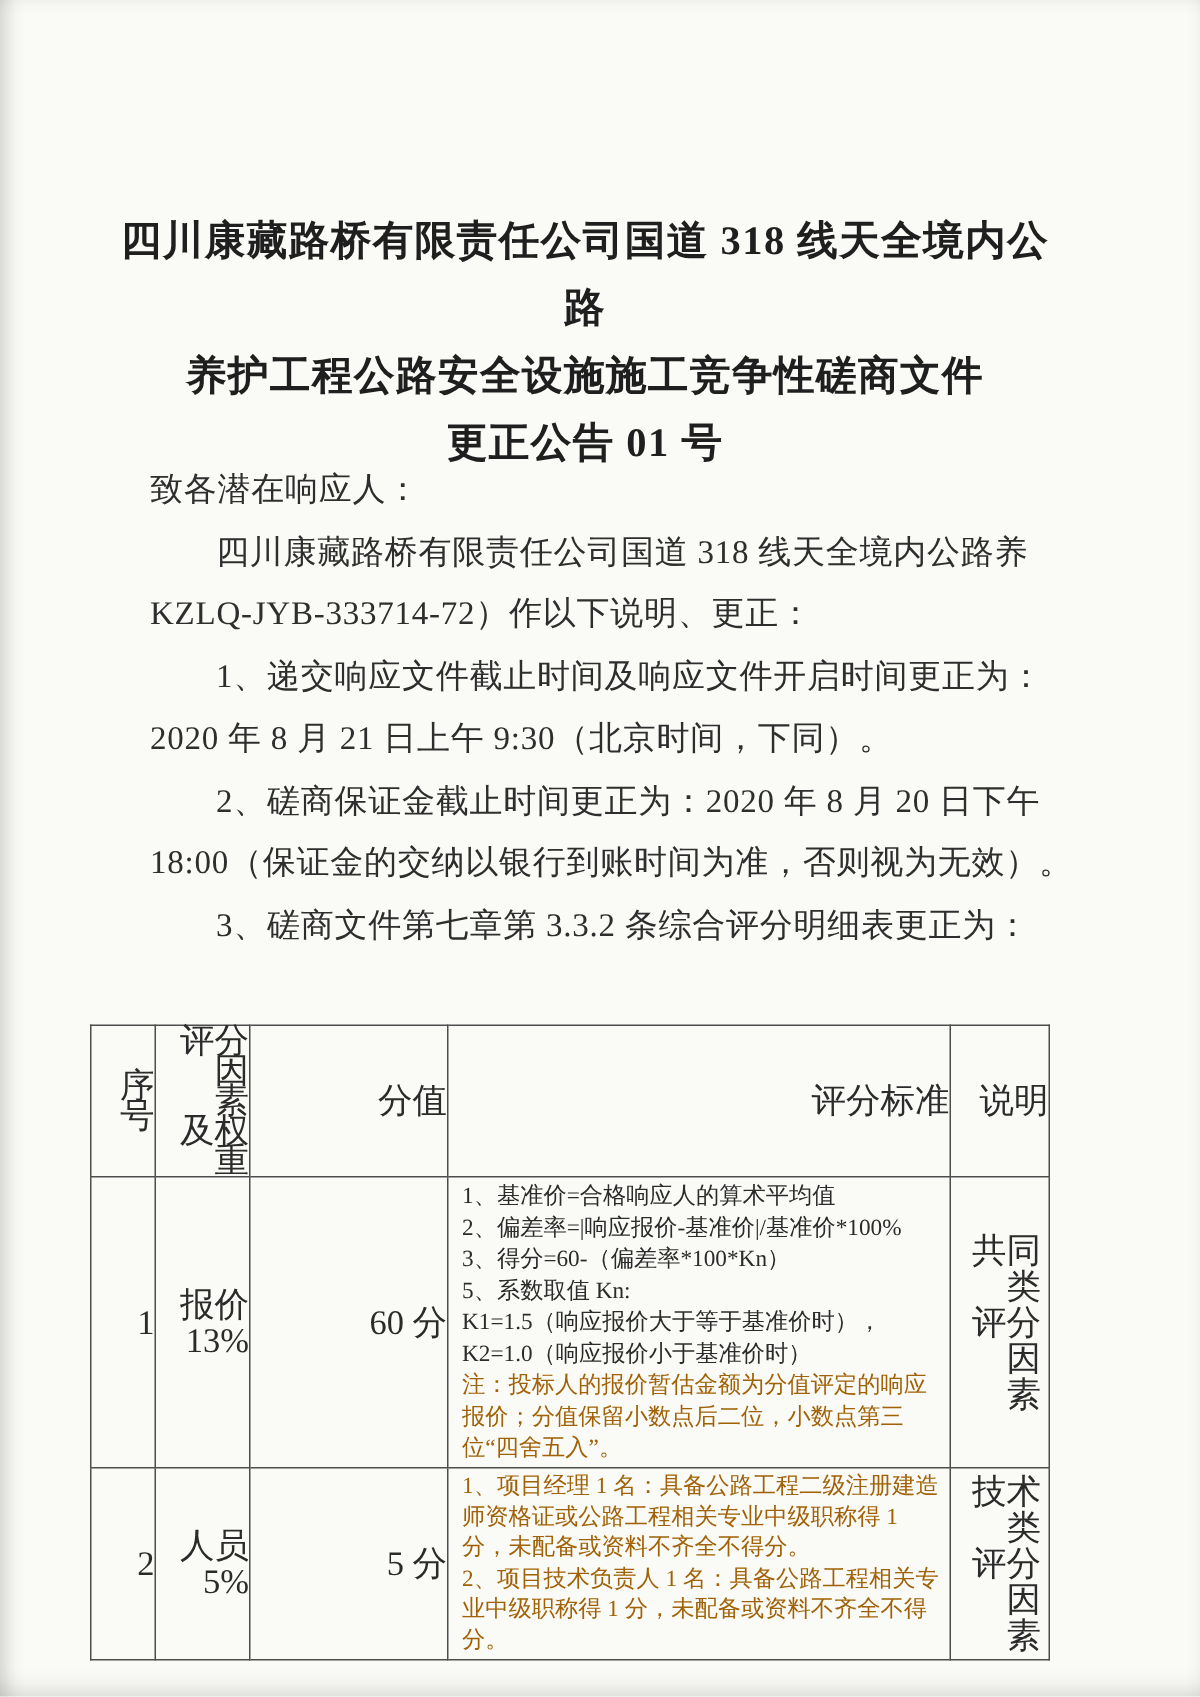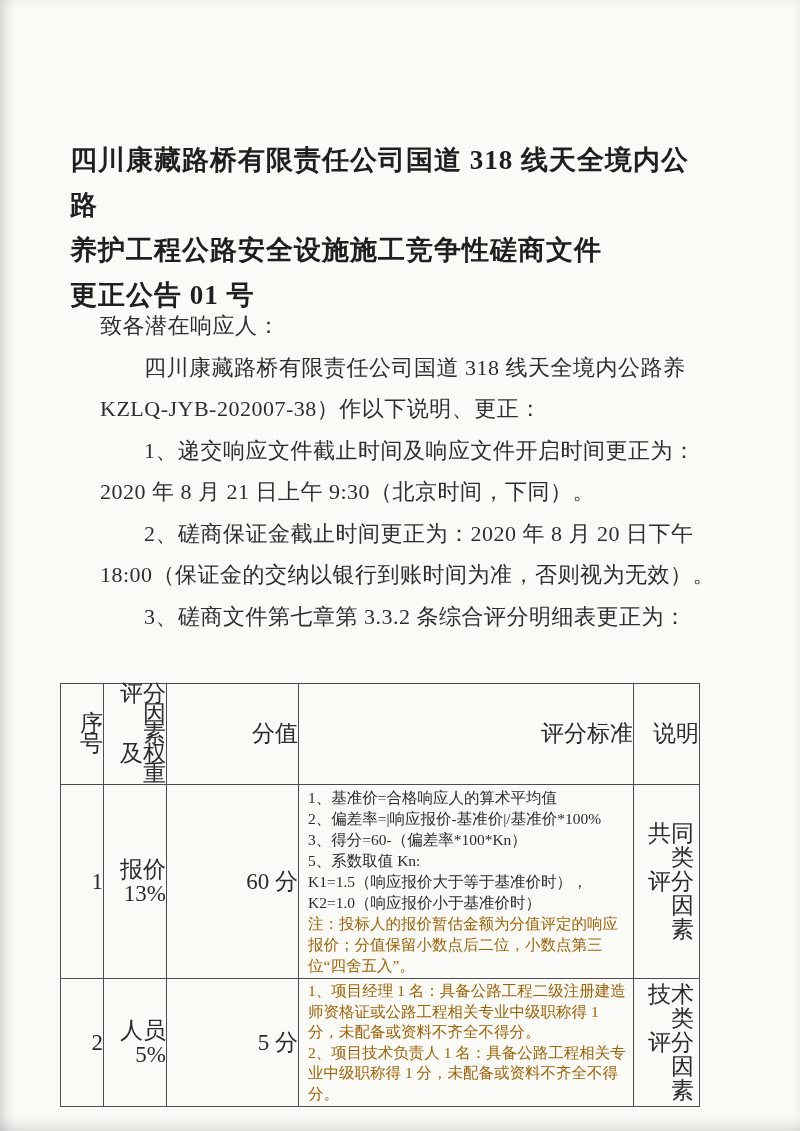--- a/index.html
+++ b/index.html
@@ -19,21 +19,21 @@
       inset -8px 0 10px -8px rgba(60,60,55,0.08),
       inset 0 10px 10px -9px rgba(60,60,55,0.07);
   }
 
   
   .doc-title {
     position: absolute;
     top: 138px;
     left: 70px;
     width: 640px;
-    text-align: left;
+    text-align: center;
     font-weight: bold;
     font-size: 27px;
     line-height: 45px;
     color: #1f1f1f;
     letter-spacing: 1px;
   }
 
   
   .doc-body {
     position: absolute;
@@ -101,21 +101,21 @@
 
   <div class="doc-title">
     <div class="title-line">四川康藏路桥有限责任公司国道 318 线天全境内公路</div>
     <div class="title-line">养护工程公路安全设施施工竞争性磋商文件</div>
     <div class="title-line">更正公告 01 号</div>
   </div>
 
   <div class="doc-body">
     <div class="body-line">致各潜在响应人：</div>
     <div class="body-line indent">四川康藏路桥有限责任公司国道 318 线天全境内公路养</div>
-    <div class="body-line">KZLQ-JYB-202007-38）作以下说明、更正：</div>
+    <div class="body-line">KZLQ-JYB-333714-72）作以下说明、更正：</div>
     <div class="body-line indent">1、递交响应文件截止时间及响应文件开启时间更正为：</div>
     <div class="body-line">2020 年 8 月 21 日上午 9:30（北京时间，下同）。</div>
     <div class="body-line indent">2、磋商保证金截止时间更正为：2020 年 8 月 20 日下午</div>
     <div class="body-line">18:00（保证金的交纳以银行到账时间为准，否则视为无效）。</div>
     <div class="body-line indent">3、磋商文件第七章第 3.3.2 条综合评分明细表更正为：</div>
   </div>
 
   <table class="score-table">
     <colgroup>
       <col style="width:43px">

